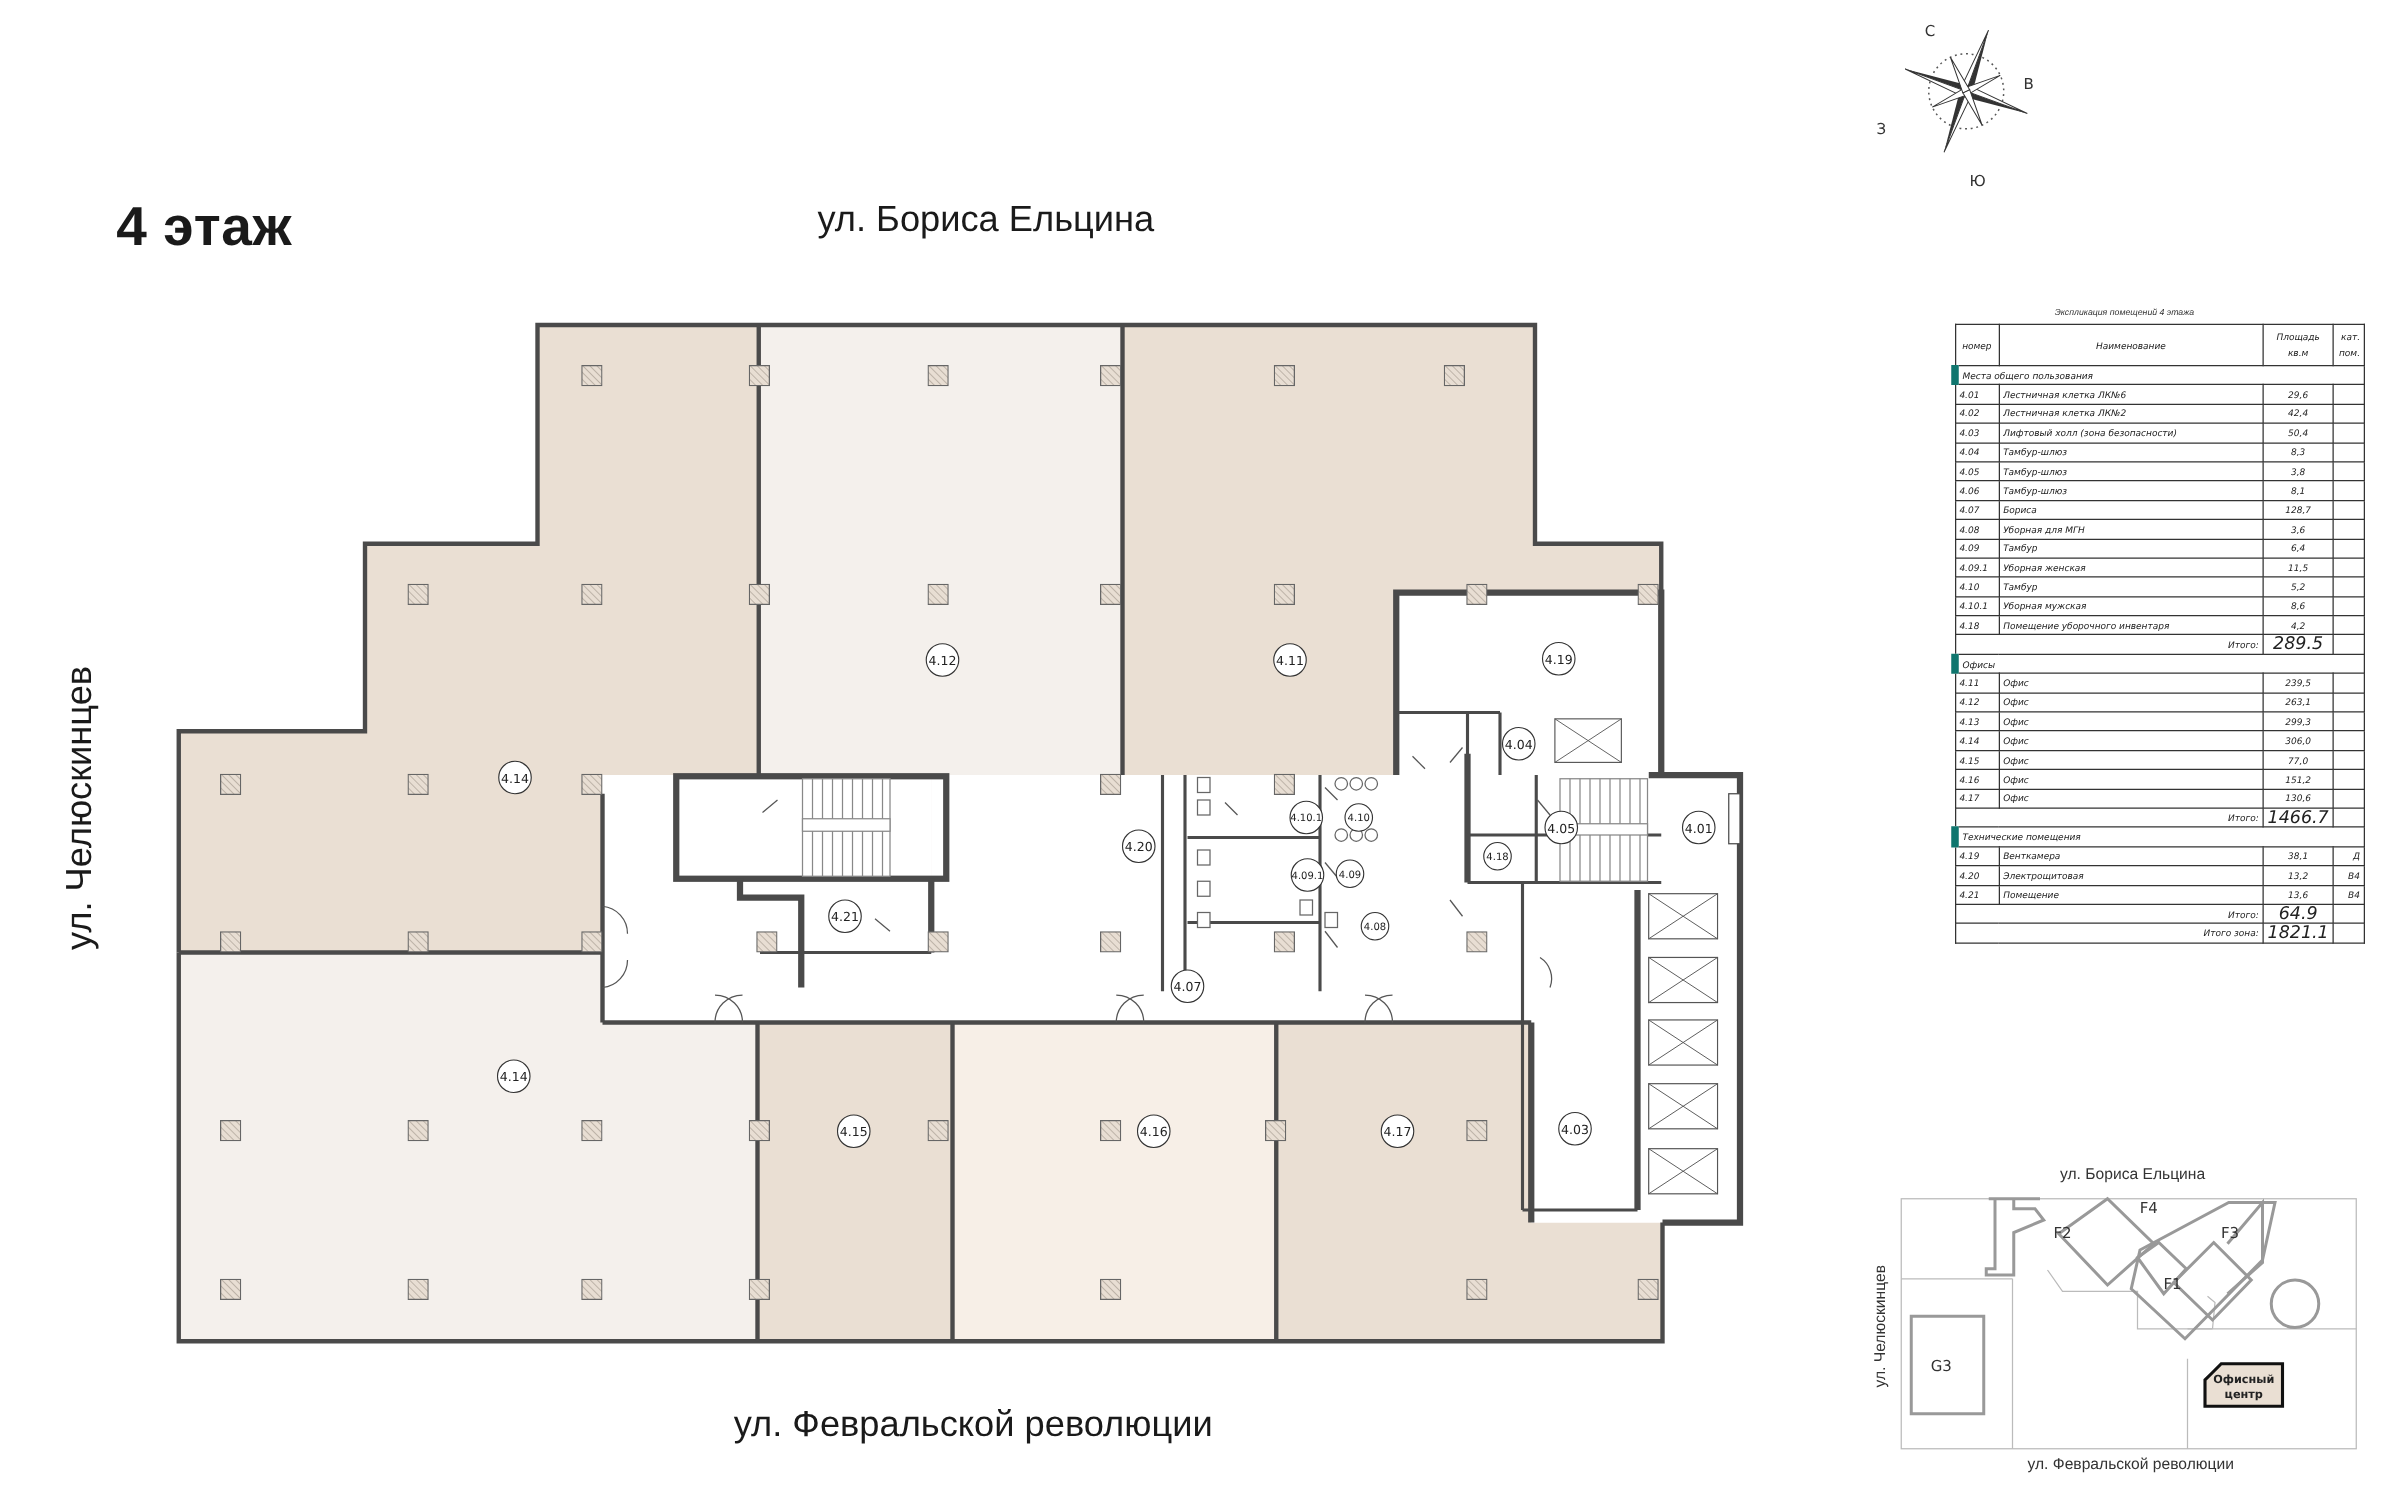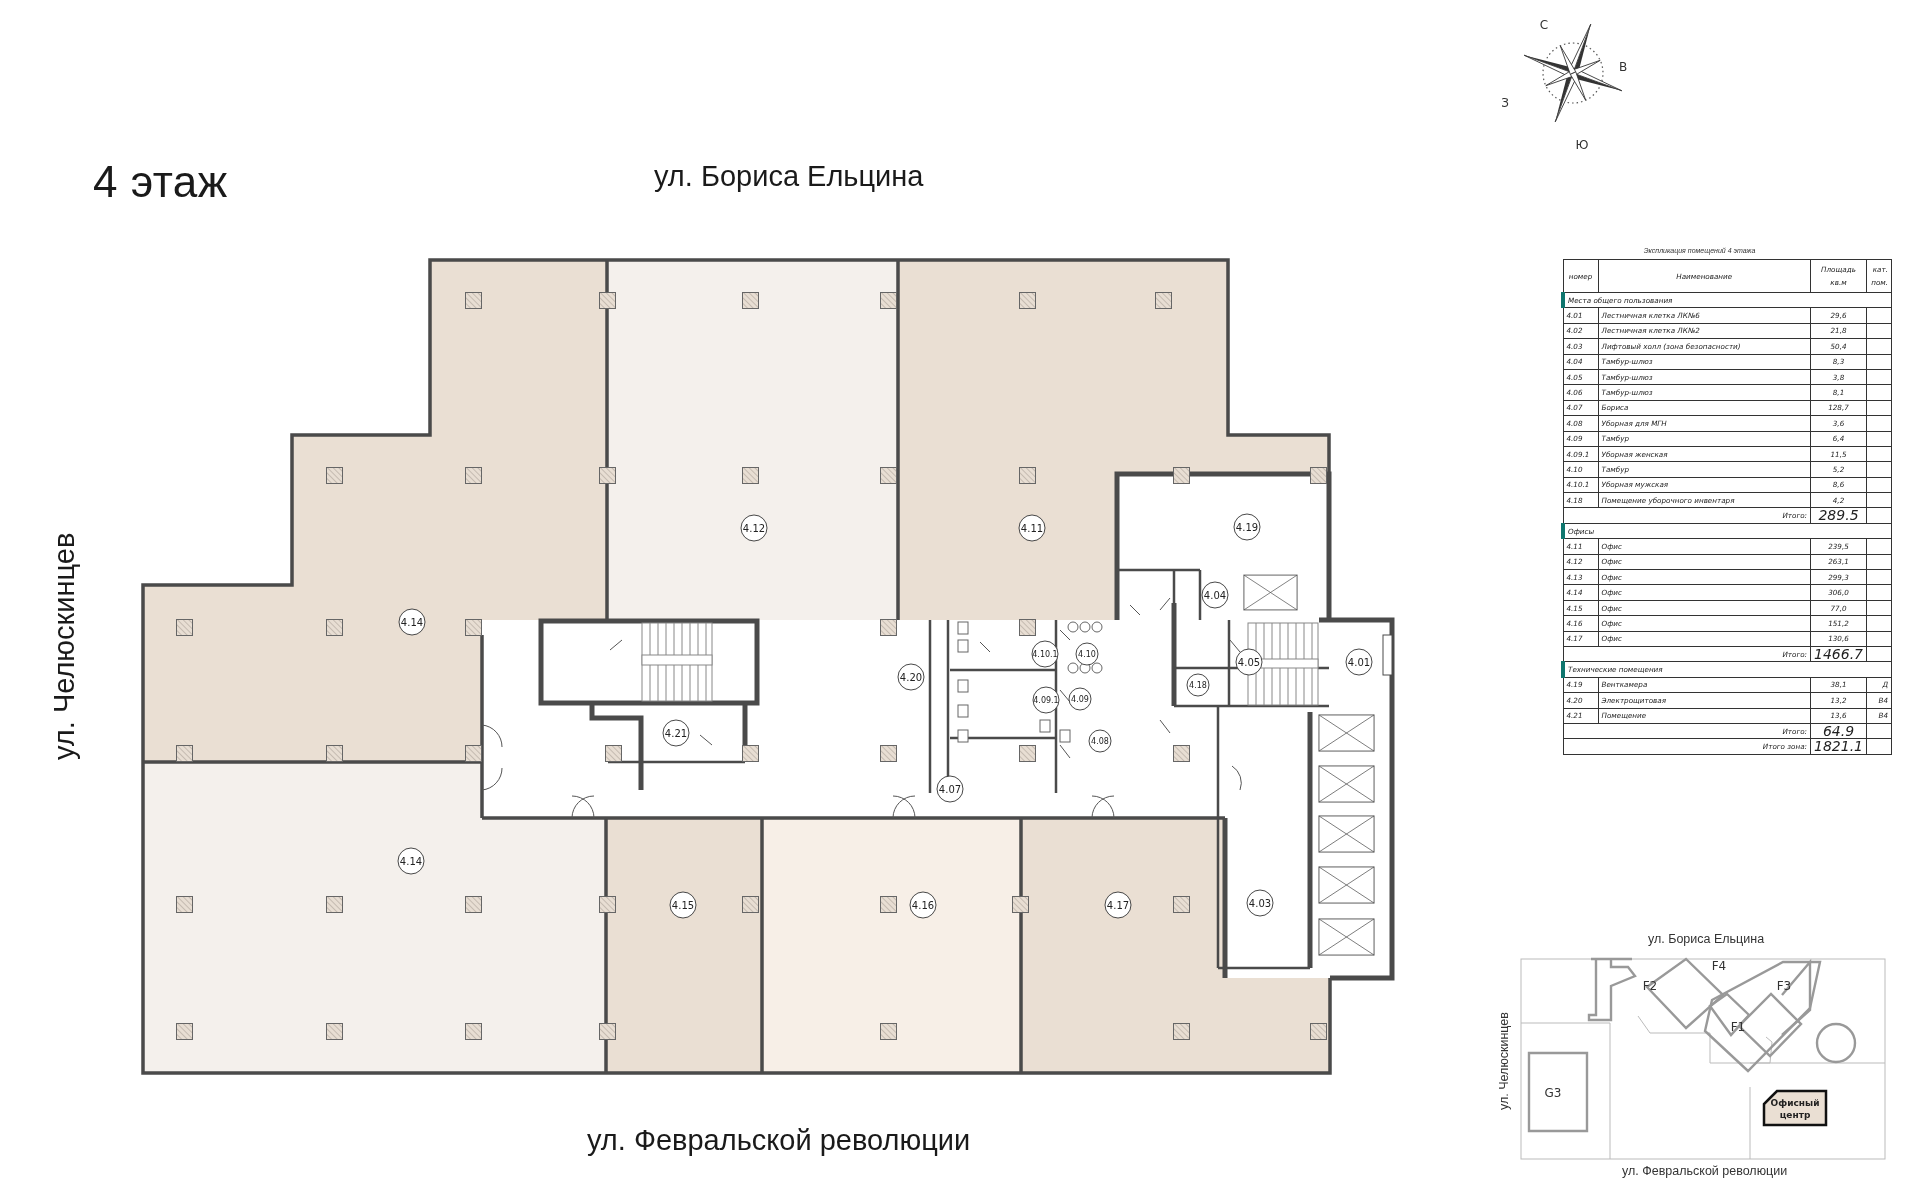--- a/index.html
+++ b/index.html
@@ -1,33 +1,33 @@
 <!DOCTYPE html>
 <html><head>
 <meta charset="utf-8">
 <style>
   html, body { margin:0; padding:0; background:#ffffff; }
   body { width:1920px; height:1190px; position:relative; overflow:hidden; font-family:"Liberation Sans", sans-serif; color:#1a1a1a; }
   .abs { position:absolute; }
-  .floor-title { left:93px; top:157px; font-size:44px; font-weight:400; letter-spacing:0.5px; }
+  .floor-title { left:93px; top:157px; font-size:44px; font-weight:700; letter-spacing:0.5px; }
   .street { font-size:29px; color:#1a1a1a; white-space:nowrap; }
   .street-top { left:654px; top:160px; }
   .street-bottom { left:587px; top:1124px; }
   .street-left { left:48px; top:760px; transform:rotate(-90deg); transform-origin:left top; }
   svg text { font-family:"DejaVu Sans", sans-serif; }
   .plan { left:0; top:0; }
   
   .expl-caption { left:1561px; top:247px; width:277px; text-align:center; font-size:7px; font-style:italic; color:#333; }
   table.expl { position:absolute; left:1561px; top:259px; width:331px; border-collapse:collapse; font-size:7.2px; font-style:italic; color:#222; font-family:"DejaVu Sans", sans-serif; }
   table.expl td, table.expl th { border:1px solid #333; padding:0 3px; height:14.4px; line-height:13px; font-weight:400; white-space:nowrap; overflow:hidden; }
   table.expl th { height:32px; text-align:center; }
   table.expl .c-num { width:28px; }
   table.expl .c-area { width:32px; text-align:center; }
   table.expl .c-cat { width:18px; text-align:right; }
-  table.expl .sect td { border-left:4px solid #0f766e; }
+  table.expl .sect td { border-left:6px solid #0f766e; }
   table.expl .total td.lbl { text-align:right; }
   table.expl .total td.val { font-size:14px; text-align:center; }
   
   .mini-street { font-size:12.5px; color:#333; white-space:nowrap; }
   .mini-top { left:1648px; top:932px; }
   .mini-bottom { left:1622px; top:1164px; }
   .mini-left { left:1497px; top:1110px; transform:rotate(-90deg); transform-origin:left top; }
 </style>
 </head>
 <body>
@@ -356,21 +356,21 @@
       </tr>
       <tr>
         <td class="c-num">4.01</td>
         <td class="">Лестничная клетка ЛК№6</td>
         <td class="c-area">29,6</td>
         <td class="c-cat"></td>
       </tr>
       <tr>
         <td class="c-num">4.02</td>
         <td class="">Лестничная клетка ЛК№2</td>
-        <td class="c-area">21,8</td>
+        <td class="c-area">42,4</td>
         <td class="c-cat"></td>
       </tr>
       <tr>
         <td class="c-num">4.03</td>
         <td class="">Лифтовый холл (зона безопасности)</td>
         <td class="c-area">50,4</td>
         <td class="c-cat"></td>
       </tr>
       <tr>
         <td class="c-num">4.04</td>

